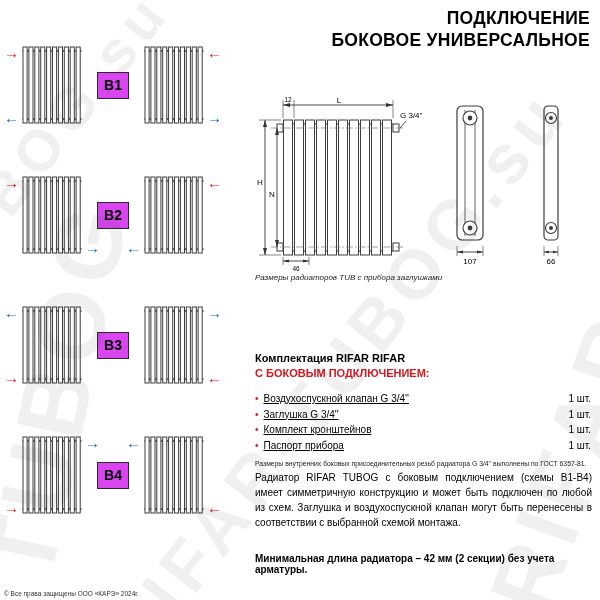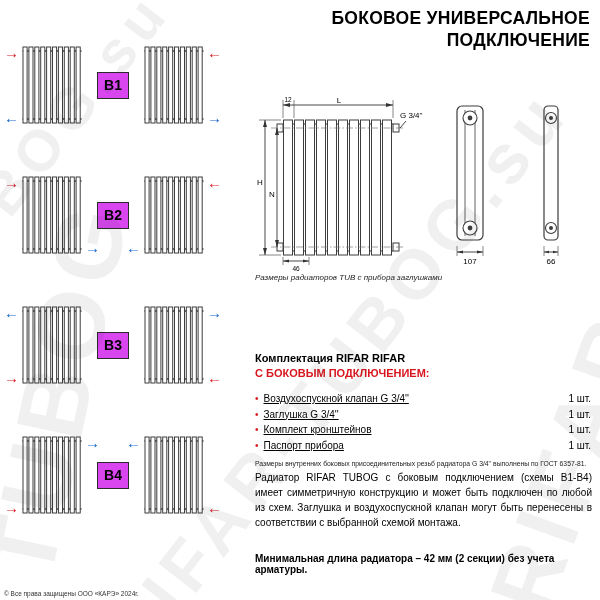--- a/index.html
+++ b/index.html
@@ -55,22 +55,22 @@
             font-weight:700; color:#000; z-index:1; }
 
   .footer { position:absolute; left:4px; bottom:3px; font-size:6.5px; color:#333; z-index:1; }
 </style>
 </head>
 <body>
 
 <div class="page">
 
   <div class="title">
+    <div>ПОДКЛЮЧЕНИЕ</div>
     <div>БОКОВОЕ УНИВЕРСАЛЬНОЕ</div>
-    <div>ПОДКЛЮЧЕНИЕ</div>
   </div>
 
   <div class="schemes">
       <div class="scheme-row">
         <div class="radiator"><svg width="60" height="82" viewBox="0 0 60 82">
             <line x1="0.5" y1="7" x2="59.5" y2="7" stroke="#3d3d3d" stroke-width="1.4"></line>
             <line x1="0.5" y1="75" x2="59.5" y2="75" stroke="#3d3d3d" stroke-width="1.4"></line>
             <rect x="1" y="3" width="4.1" height="76" fill="#fff" stroke="#3d3d3d" stroke-width="1"></rect>
             <rect x="6.9" y="3" width="4.1" height="76" fill="#fff" stroke="#3d3d3d" stroke-width="1"></rect>
             <rect x="12.8" y="3" width="4.1" height="76" fill="#fff" stroke="#3d3d3d" stroke-width="1"></rect>

